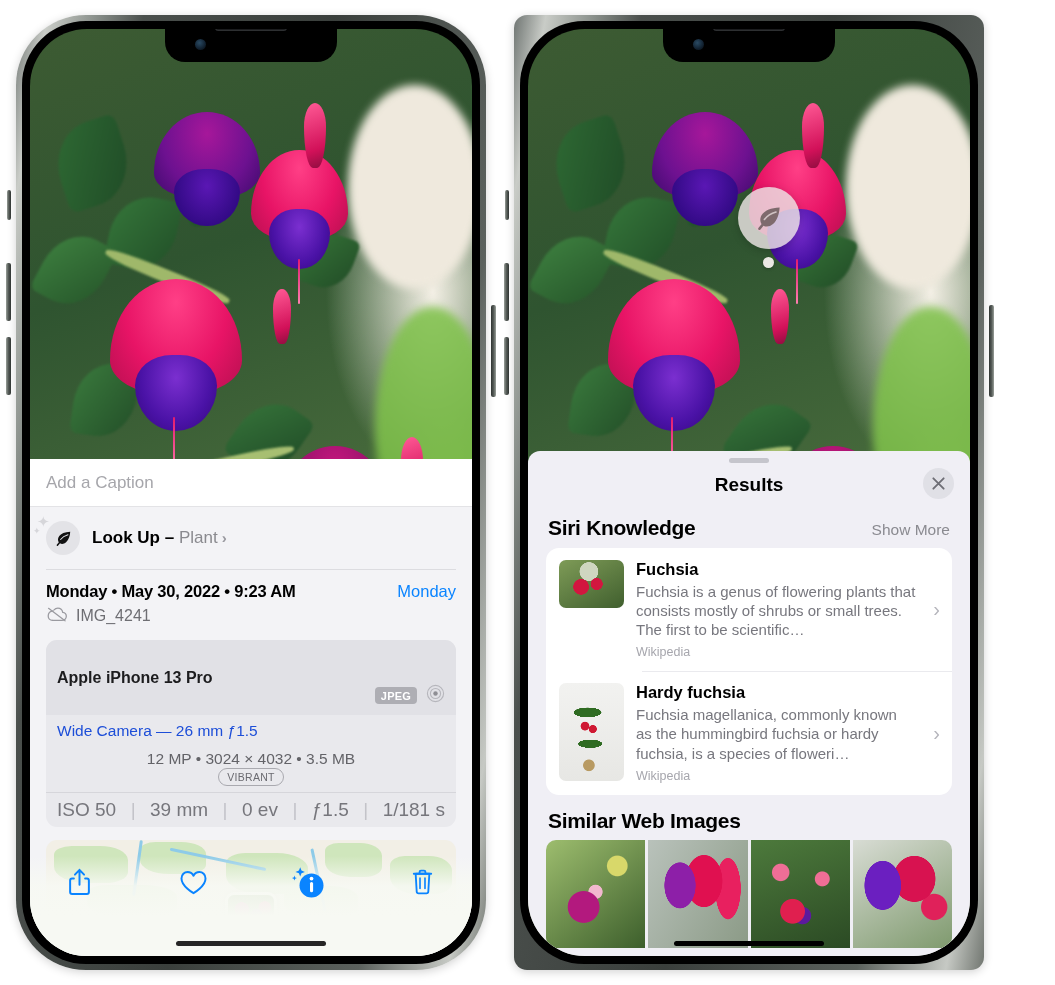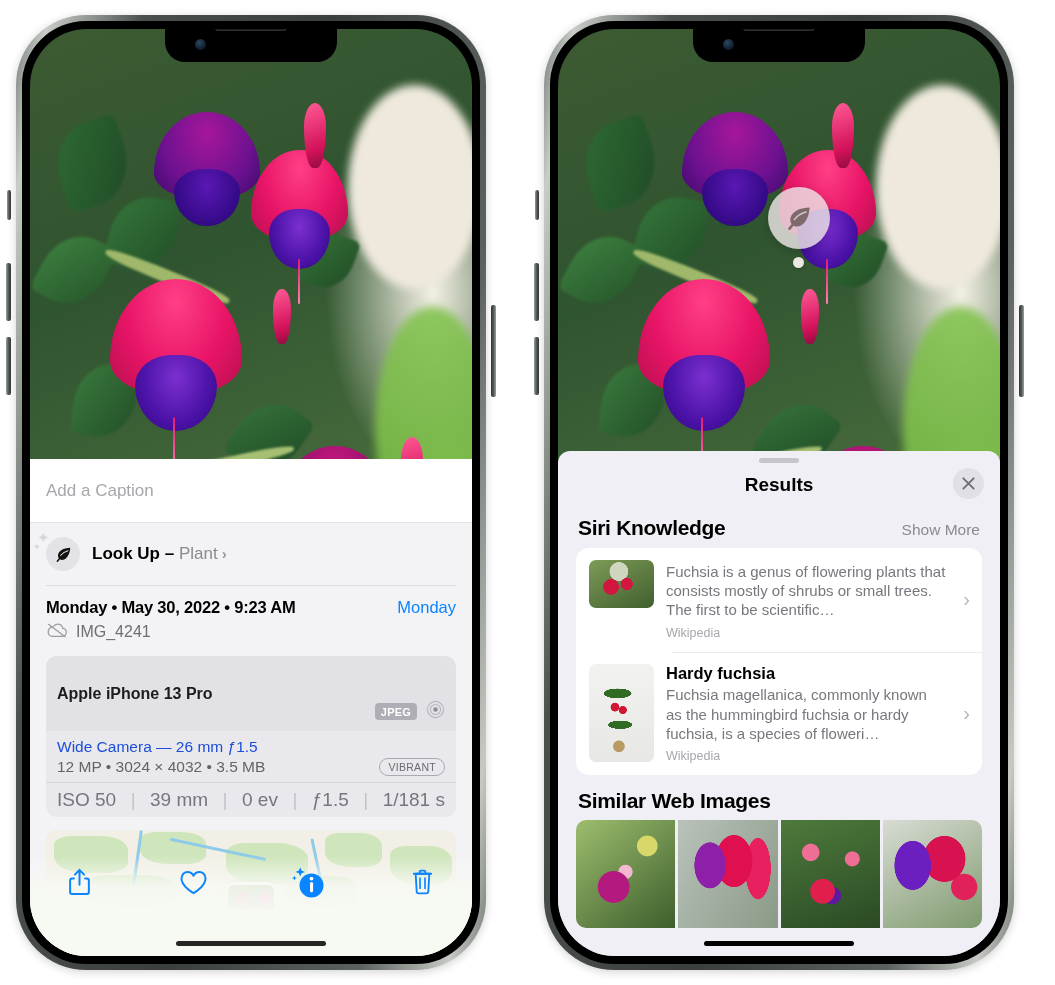--- a/index.html
+++ b/index.html
@@ -15,21 +15,21 @@
   
   .phone {
     position: absolute;
     width: 470px; height: 955px;
     border-radius: 70px;
     background: linear-gradient(100deg,#6f7572 0%, #c9ccc7 5%, #8e948f 12%, #4a4f4c 20%, #3a3f3c 50%, #5b615d 80%, #c6c9c4 94%, #70756f 100%);
     padding: 6px;
     box-shadow: 0 2px 10px rgba(0,0,0,.18);
   }
   .phone-left { left: 16px; top: 15px; }
-  .phone-right { left: 544px; top: 15px; }
+  .phone-right { left: 514px; top: 15px; border-radius: 13px; }
   .phone-inner {
     position: relative;
     width: 100%; height: 100%;
     border-radius: 64px;
     background: #000;
     padding: 8px;
   }
   .screen {
     position: relative;
     width: 100%; height: 100%;
@@ -104,21 +104,21 @@
 
   
   .info-sheet {
     position: absolute; left: 0; right: 0; bottom: 0;
     height: 497px;
     background: #f3f3f6;
     z-index: 20;
     display: flex; flex-direction: column;
   }
   .caption-row {
-    height: 64px; background: #ffffff;
+    height: 48px; background: #ffffff;
     display: flex; align-items: center;
     padding: 0 16px;
     border-bottom: 1px solid #e3e3e6;
     flex: none;
   }
   .caption-ph { font-size: 17px; color: #a6a6ab; }
 
   .lookup-row {
     position: relative;
     height: 62px; flex:none;
@@ -159,21 +159,21 @@
     background: #e1e1e6;
   }
   .cam-title { font-size: 16px; font-weight: 700; color:#1c1c1e; }
   .cam-head-right { display:flex; align-items:center; gap: 9px; margin-top: 36px; }
   .jpeg-badge {
     background: #aeaeb4; color:#fff; font-size: 11px; font-weight: 700;
     border-radius: 4px; padding: 2.5px 6px; letter-spacing: .2px;
   }
   .cam-body { padding: 7px 11px 6px 11px; }
   .cam-line1 { font-size: 15.5px; color:#1d4ed8; }
-  .cam-line2 { font-size: 15.5px; color:#636368; display:flex; align-items:center; justify-content:space-between; margin-top:2px;}
+  .cam-line2 { font-size: 15.5px; color:#636368; display:flex; align-items:center; justify-content:space-between; margin-top:10px;flex-direction:column;}
   .vibrant {
     border:1px solid #a9a9af; color:#6a6a70; border-radius:10px;
     font-size: 10.5px; padding: 2px 8px; letter-spacing:.3px;
   }
   .cam-foot {
     display:flex; align-items:center; justify-content:space-between;
     border-top: 1px solid #d6d6db;
     padding: 6px 11px; font-size: 19px; color:#76767c;
   }
   .cam-foot .sep { color:#c3c3c9; }
@@ -625,20 +625,21 @@
 
           <div class="sec-head">
             <span class="sec-title">Siri Knowledge</span>
             <span class="sec-more">Show More</span>
           </div>
 
           <div class="card-list">
             <div class="kcard">
               <div class="kthumb kt1"></div>
               <div class="ktext">
+                <div class="ktitle">Fuchsia</div>
                 <div class="kdesc">Fuchsia is a genus of flowering plants that consists mostly of shrubs or small trees. The first to be scientific…</div>
                 <div class="ksrc">Wikipedia</div>
               </div>
               <span class="kchev">›</span>
             </div>
             <div class="kcard">
               <div class="kthumb tall kt2"></div>
               <div class="ktext">
                 <div class="ktitle">Hardy fuchsia</div>
                 <div class="kdesc">Fuchsia magellanica, commonly known as the hummingbird fuchsia or hardy fuchsia, is a species of floweri…</div>

